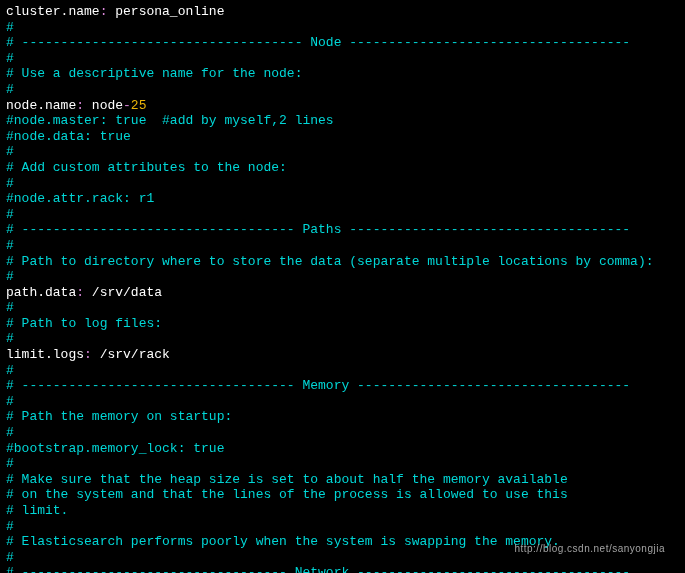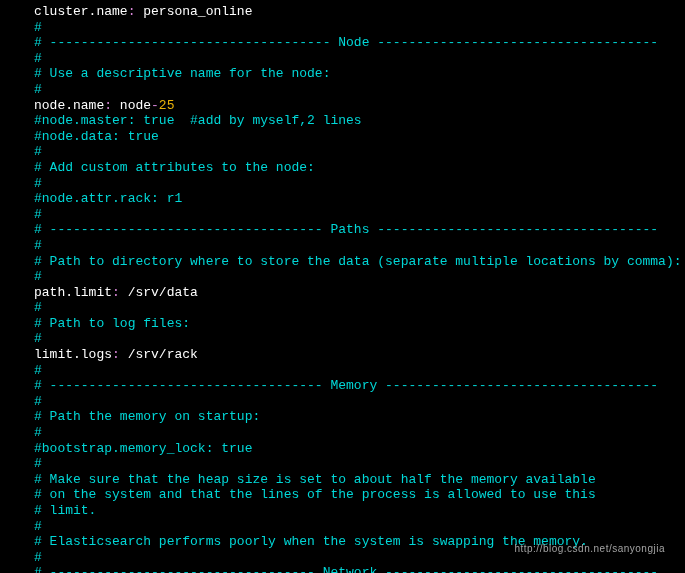--- a/index.html
+++ b/index.html
@@ -14,21 +14,20 @@
       line-height: 1.2;
       padding: 4px 6px;
       width: 685px;
       height: 573px;
       overflow: hidden;
       position: relative;
     }
     .line {
       white-space: pre;
       color: #fff;
-      margin-left: 28px;
     }
     .comment {
       color: #00d7d7;
     }
     .key {
       color: #fff;
     }
     .colon {
       color: #d787d7;
     }
@@ -62,21 +61,21 @@
 <div class="line comment"><span>#</span><span>node.data: true</span></div>
 <div class="line comment">#</div>
 <div class="line comment"><span>#</span><span> Add custom attributes to the node:</span></div>
 <div class="line comment">#</div>
 <div class="line comment"><span>#</span><span>node.attr.rack: r1</span></div>
 <div class="line comment">#</div>
 <div class="line comment"><span>#</span><span> ----------------------------------- Paths ------------------------------------</span></div>
 <div class="line comment">#</div>
 <div class="line comment"><span>#</span><span> Path to directory where to store the data (separate multiple locations by comma):</span></div>
 <div class="line comment">#</div>
-<div class="line"><span class="key">path.limit</span><span class="colon">: </span><span class="value-text">/srv/data</span></div>
+<div class="line"><span class="key">path.data</span><span class="colon">: </span><span class="value-text">/srv/data</span></div>
 <div class="line comment">#</div>
 <div class="line comment"><span>#</span><span> Path to log files:</span></div>
 <div class="line comment">#</div>
 <div class="line"><span class="key">limit.logs</span><span class="colon">: </span><span class="value-text">/srv/rack</span></div>
 <div class="line comment">#</div>
 <div class="line comment"><span>#</span><span> ----------------------------------- Memory -----------------------------------</span></div>
 <div class="line comment">#</div>
 <div class="line comment"><span>#</span><span> Path the memory on startup:</span></div>
 <div class="line comment">#</div>
 <div class="line comment"><span>#</span><span>bootstrap.memory_lock: true</span></div>

